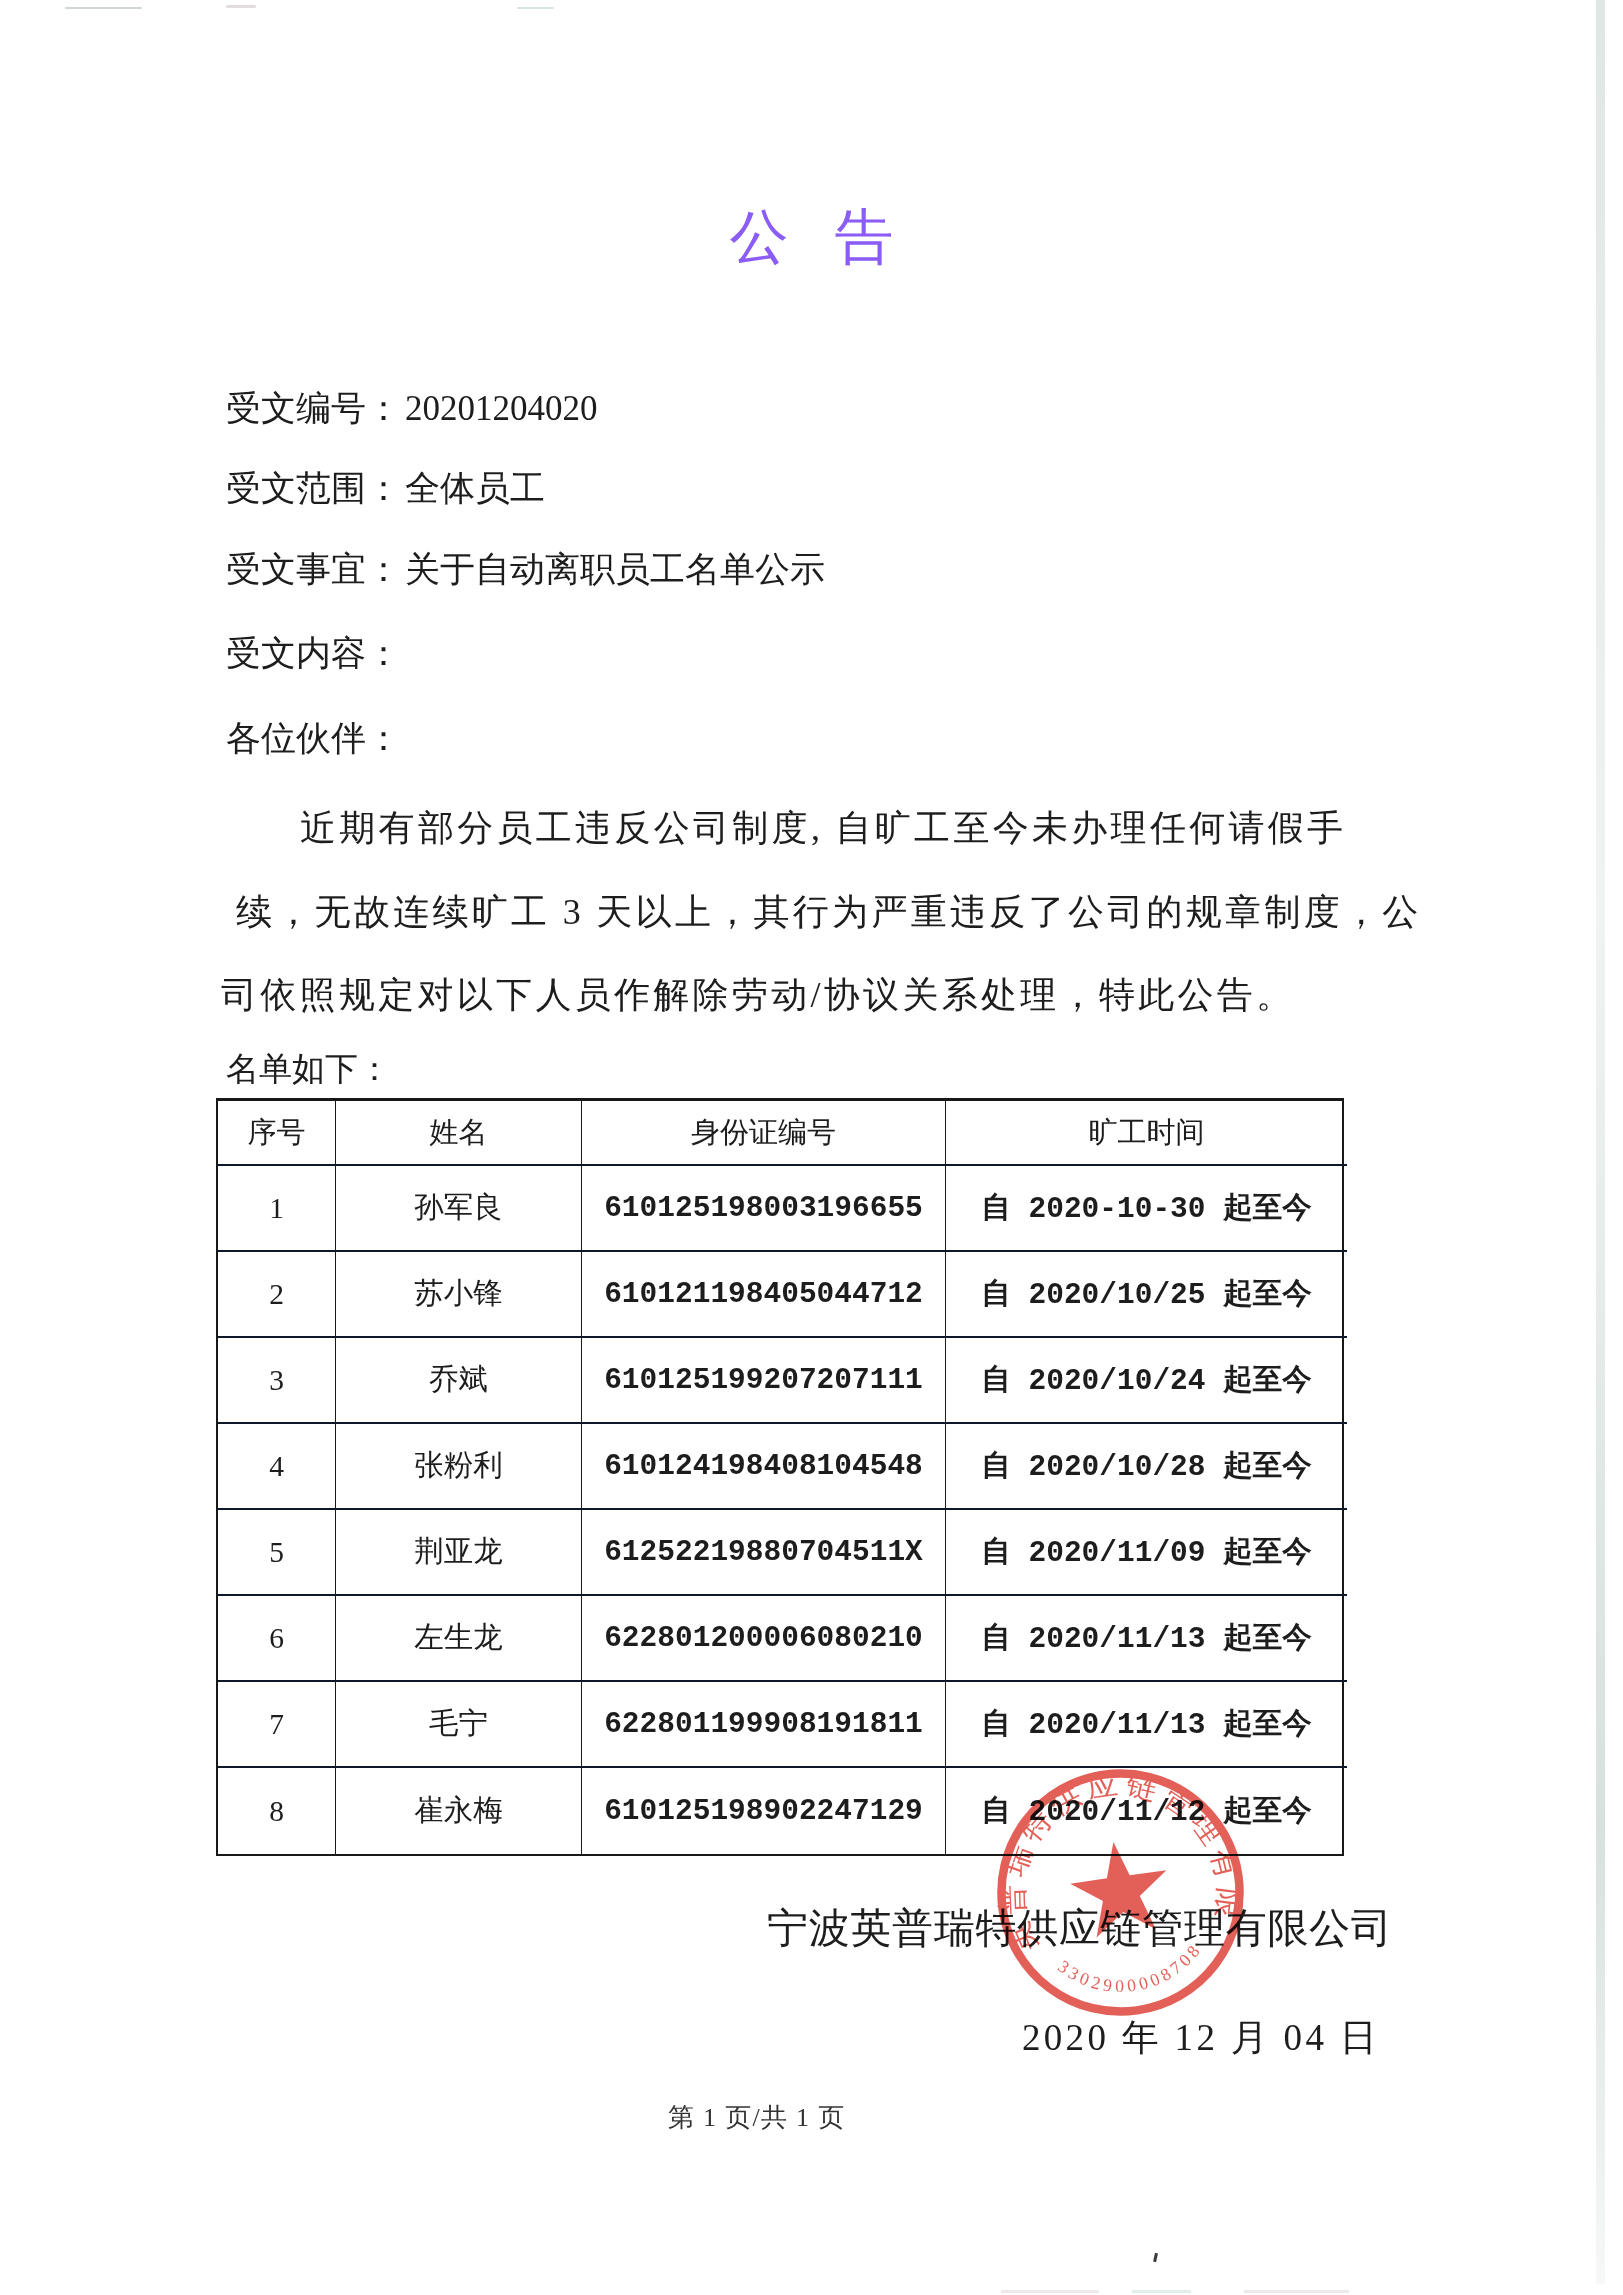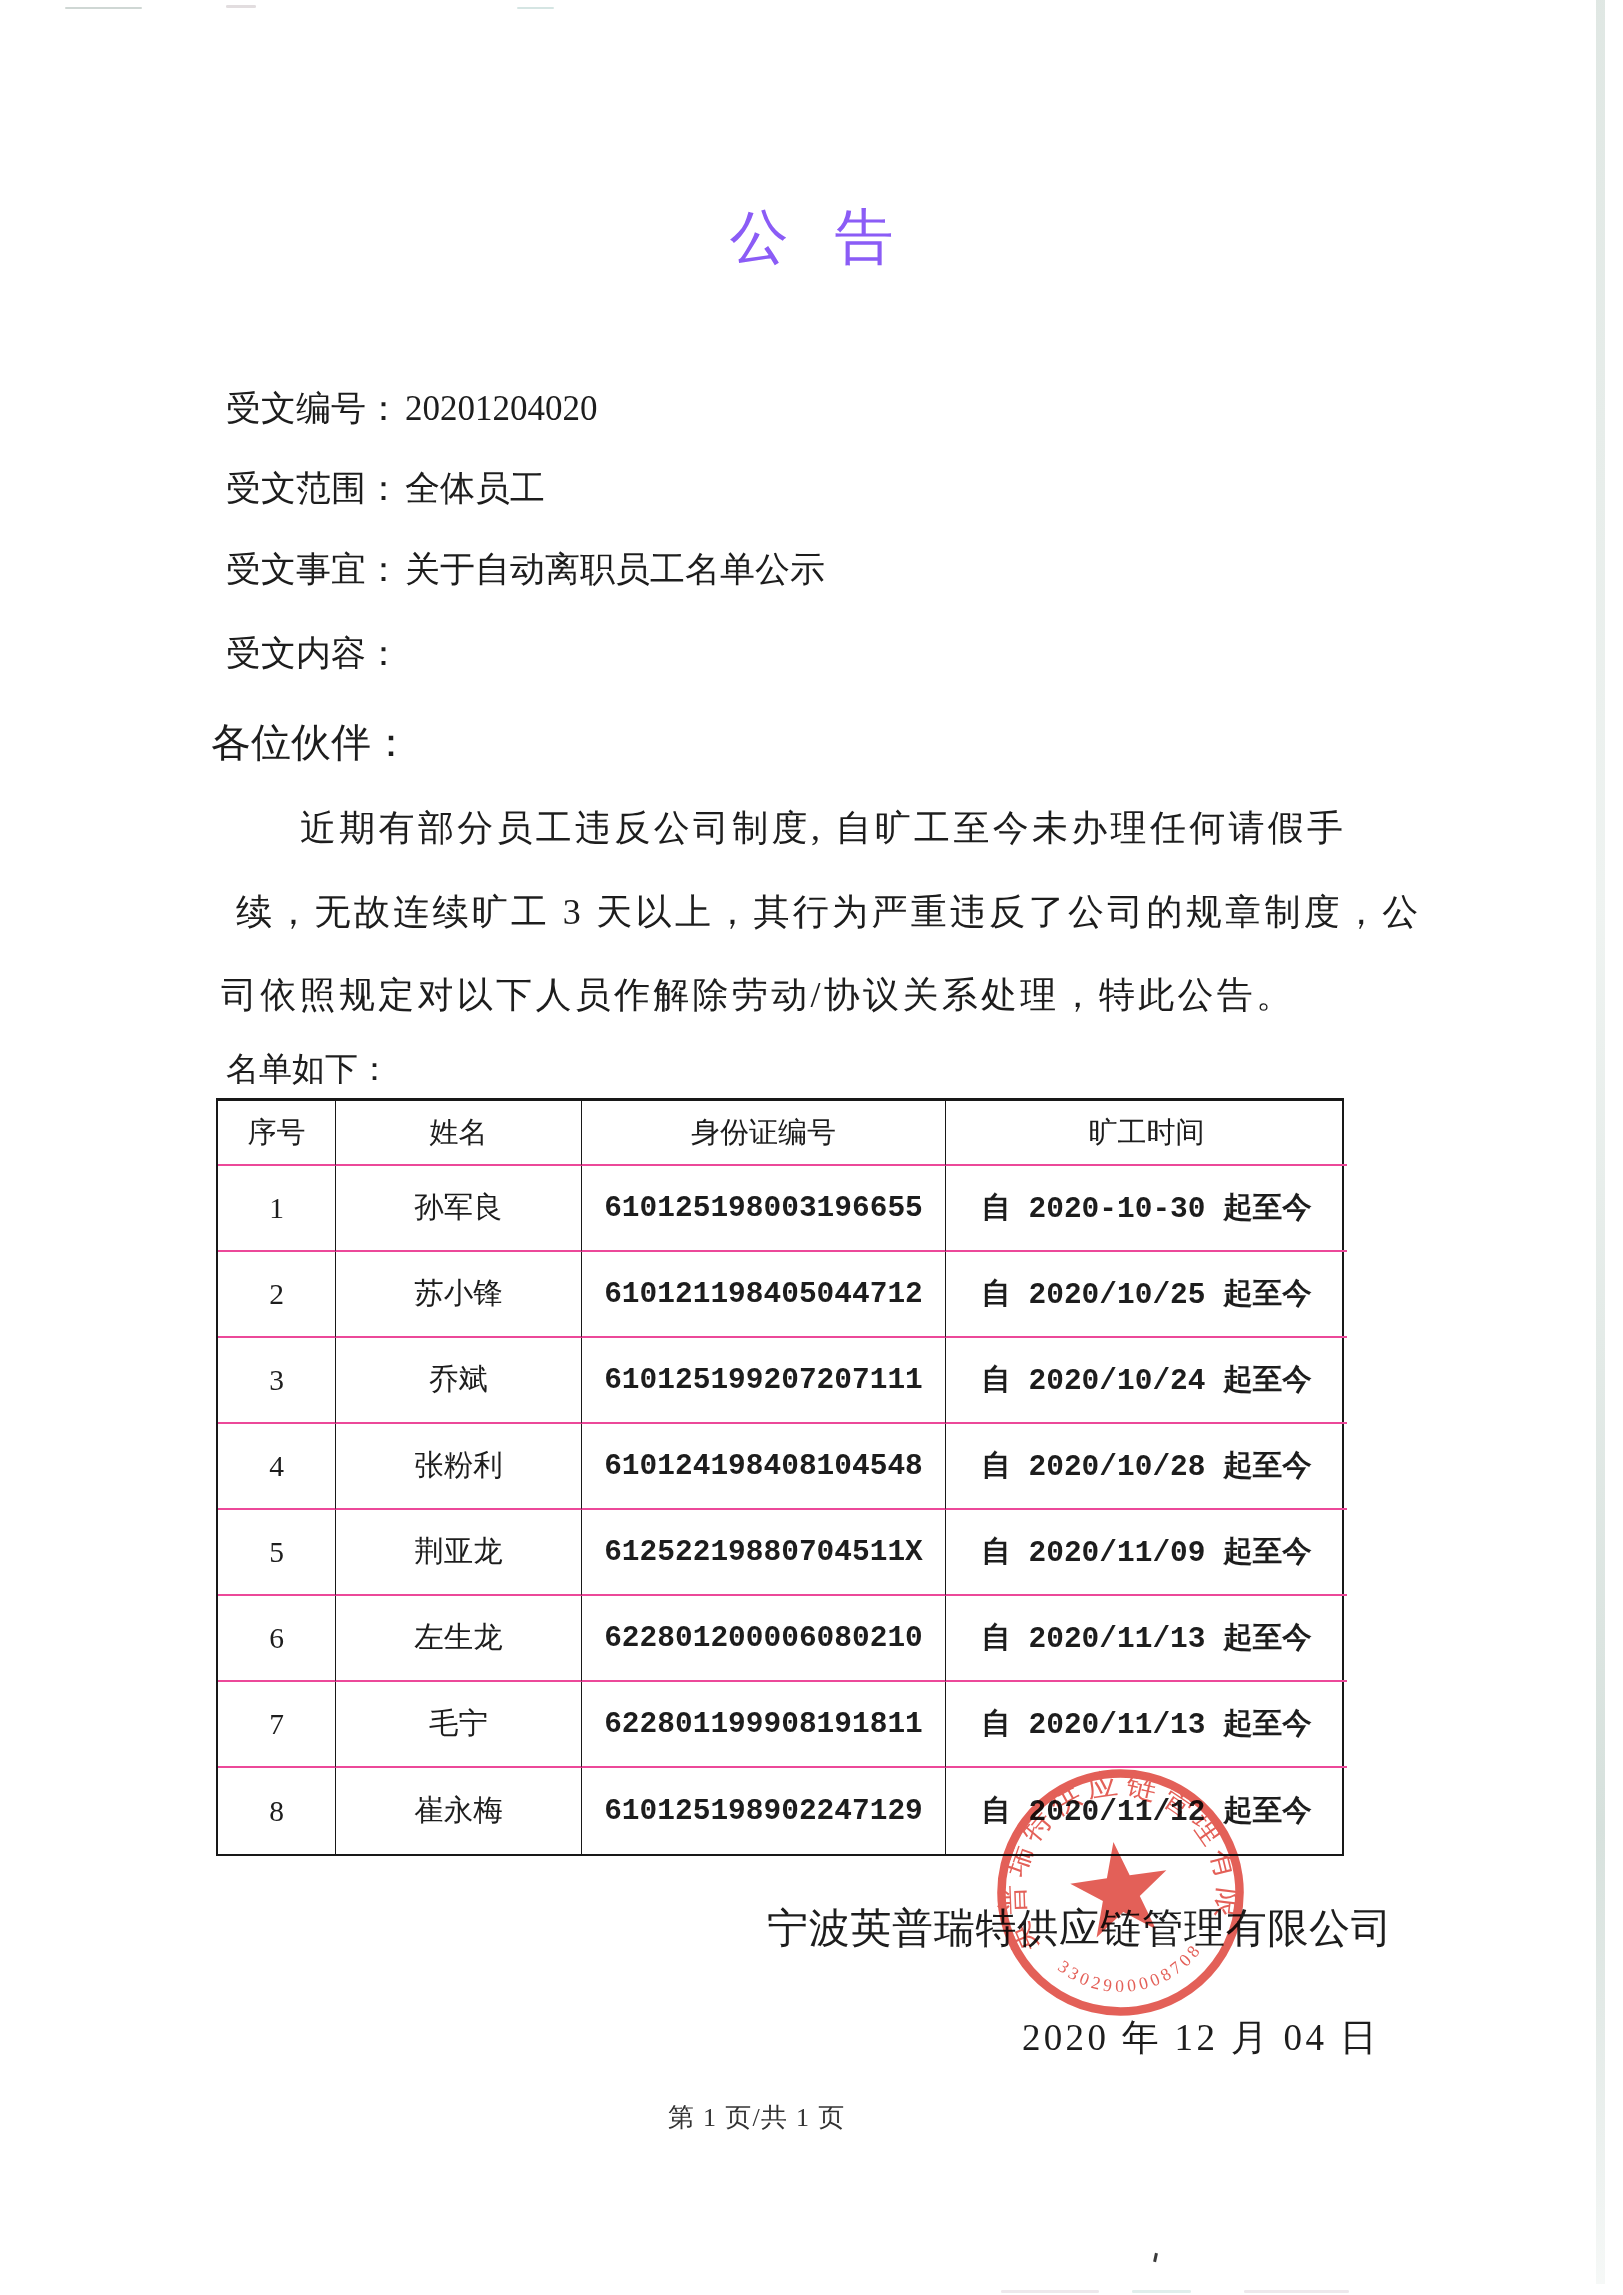--- a/index.html
+++ b/index.html
@@ -30,40 +30,40 @@
   
   .title {
     position:absolute; left:0; top:198px; width:100%;
     text-align:center; font-size:59px; letter-spacing:15.7px; text-indent:15.7px;
     color:#8b5cf6;
   }
   .meta-line { position:absolute; left:226px; font-size:35px; white-space:nowrap; }
   .meta-label { font-weight:400; }
   .meta-value { font-weight:400; margin-left:4px; }
   .m0 { top:385px; } .m1 { top:465px; } .m2 { top:546px; } .m3 { top:630px; }
-  .salutation { position:absolute; left:211px; top:715px; font-size:40px; }
+  .salutation { position:absolute; left:226px; top:715px; font-size:35px; }
   .body-line { position:absolute; font-size:36px; letter-spacing:3.3px; white-space:nowrap; }
   .b0 { left:300px; top:804px; }
   .b1 { left:221px; top:888px;margin-left:15px; }
   .b2 { left:221px; top:971px; }
   .list-intro { position:absolute; left:226px; top:1047px; font-size:33px; }
 
   
   .roster {
     position:absolute; left:216px; top:1098px; width:1128px;
     display:grid;
     grid-template-columns:118px 246px 364px 401px;
     grid-auto-rows:86px;
     border:2px solid #181818; border-top-width:3.3px;
     box-sizing:border-box;
     background:transparent;
   }
   .roster .cell {
     display:flex; align-items:center; justify-content:center;
-    border-right:1.3px solid #181818; border-bottom:2px solid #ec4899;
+    border-right:1.3px solid #181818; border-bottom:2px solid #0f172a;
     font-size:29.5px; box-sizing:border-box; white-space:nowrap;
   }
   .roster .cell:nth-child(4n) { border-right:none; }
   .roster .cell.last-row { border-bottom:none; }
   .roster .hcell { height:65px; font-size:29px; }
   .roster { grid-template-rows:65px repeat(8,86px); }
   .roster .bold { font-weight:700;font-family:Liberation Mono, monospace; }
 
   
   .company-sign {

